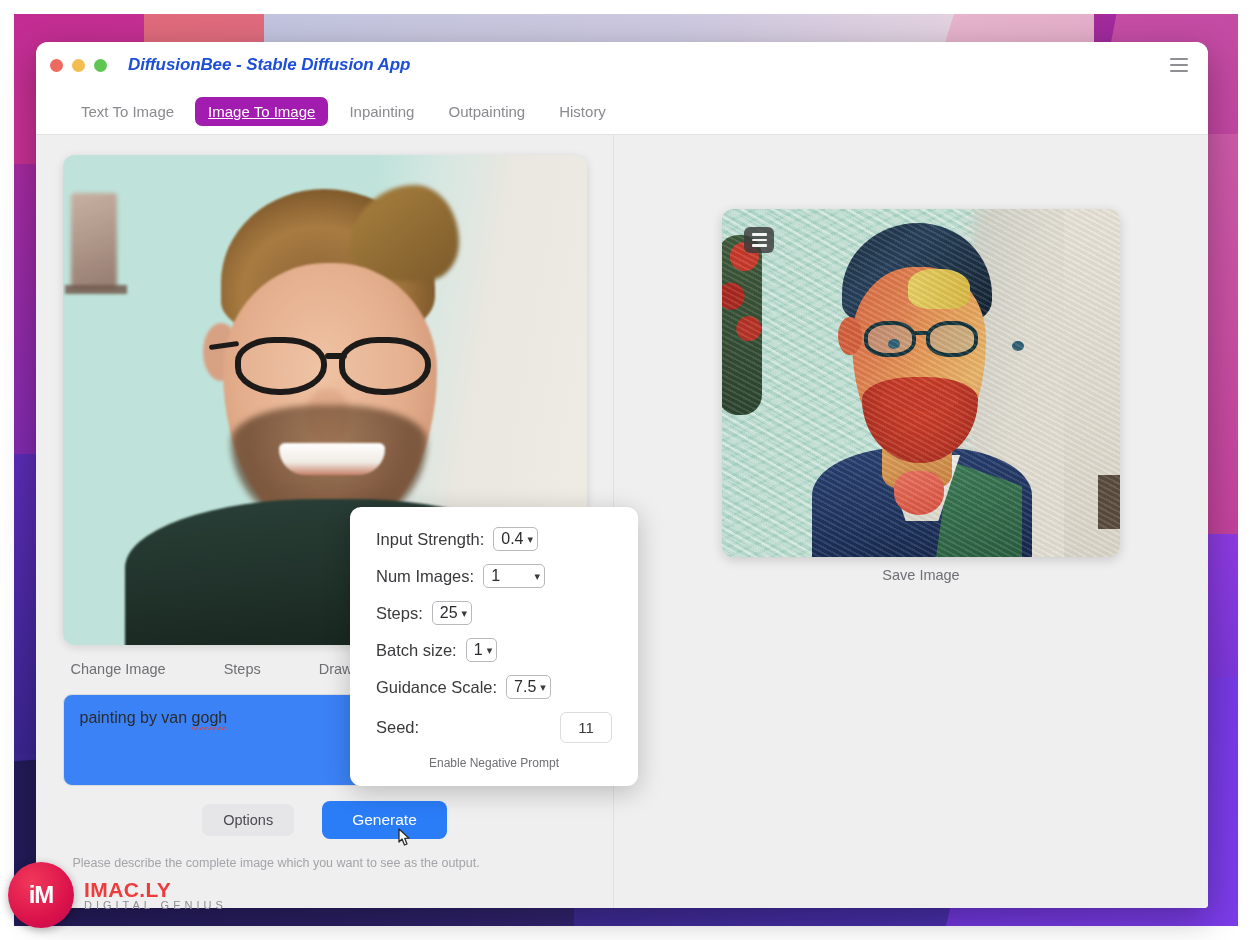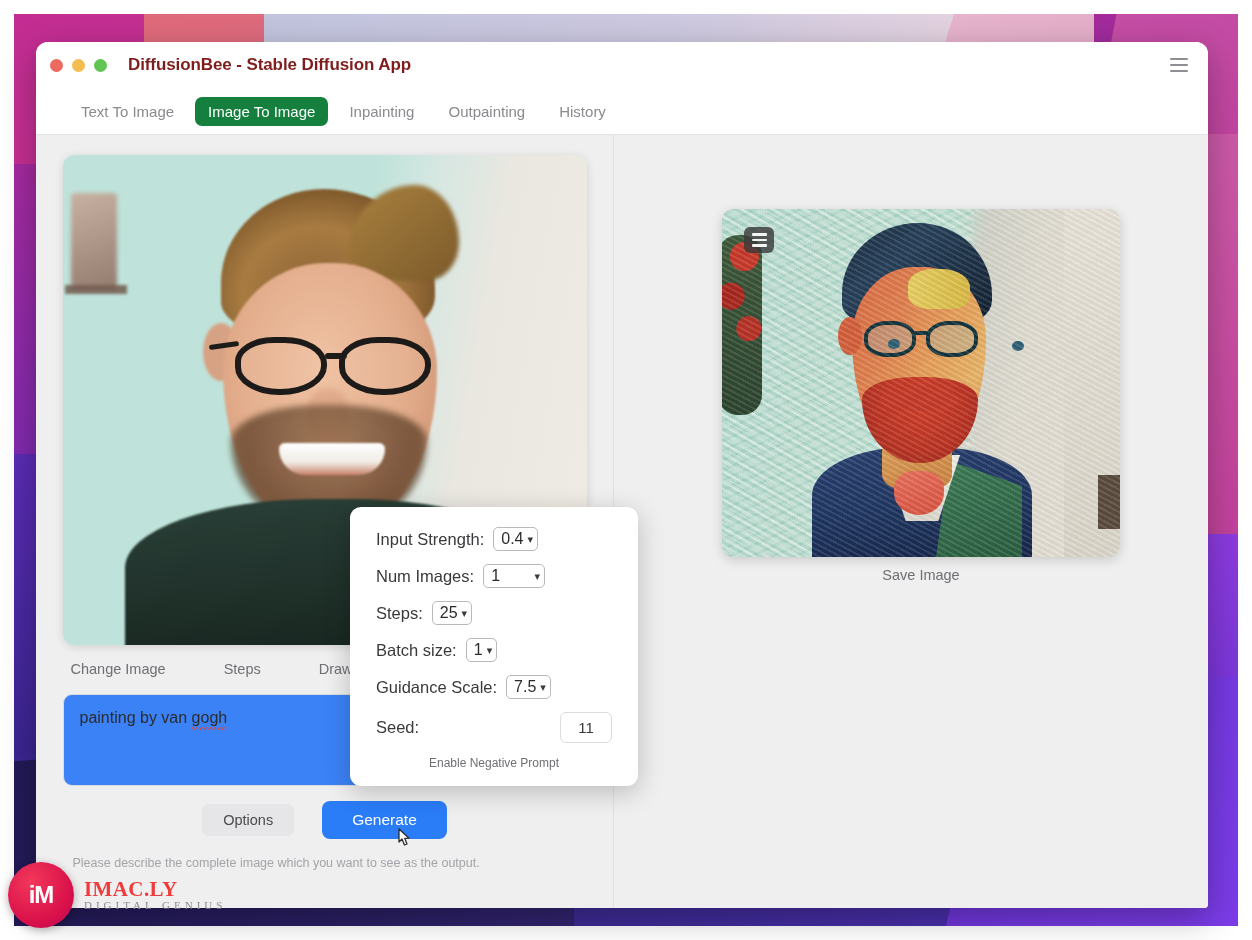--- a/index.html
+++ b/index.html
@@ -98,22 +98,23 @@
     position: relative;
   }
   .lights { display: flex; gap: 9px; align-items: center; }
   .light { width: 13px; height: 13px; border-radius: 50%; }
   .light.red    { background: #ec6a5f; }
   .light.yellow { background: #f4bd4f; }
   .light.green  { background: #61c554; }
   #window-title {
     margin-left: 21px;
     font-size: 17px; font-weight: bold;
-    color: #7f1d1d; letter-spacing: -0.1px;
+    color: #1d4ed8; letter-spacing: -0.1px;
     white-space: nowrap;
+    font-style: italic;
   }
   #titlebar-menu {
     position: absolute; right: 20px; top: 50%;
     transform: translateY(-50%);
     width: 18px; height: 14px;
     display: flex; flex-direction: column;
     justify-content: space-between;
     cursor: pointer;
   }
   #titlebar-menu span {
@@ -126,21 +127,21 @@
     display: flex; align-items: center;
     padding-left: 32px; gap: 8px;
     border-bottom: 1px solid #e3e3e5;
   }
   .tab {
     font-size: 15px; color: #8a8a8f;
     padding: 6px 13px; border-radius: 7px;
     white-space: nowrap; cursor: pointer;
   }
   .tab.active {
-    background: #15803d; color: #ffffff; font-weight: 500;
+    background: #a21caf; color: #ffffff; font-weight: 500; text-decoration: underline;
   }
   
   #app-body {
     flex: 1 1 auto; display: flex;
     background: #efeff0; min-height: 0;
     position: relative;
   }
   #left-pane {
     width: 578px; flex: 0 0 578px;
     position: relative;
@@ -487,21 +488,21 @@
     z-index: 120; display: flex; align-items: center;
   }
   #wm-badge {
     width: 66px; height: 66px; border-radius: 50%;
     background: radial-gradient(circle at 36% 30%, #f2385a, #d9104a 65%, #b60c56);
     display: flex; align-items: center; justify-content: center;
     color: #fff; font-weight: bold; font-size: 24px;
     letter-spacing: -1px;
     box-shadow: 0 2px 8px rgba(0,0,0,0.3);
   }
-  #wm-text { margin-left: 10px; font-family: Liberation Serif, serif; }
+  #wm-text { margin-left: 10px; }
   #wm-title {
     color: #ef3b3b; font-weight: bold; font-size: 21px;
     letter-spacing: .4px; line-height: 1;
   }
   #wm-sub {
     color: #8b8b93; font-size: 11px; letter-spacing: 4px;
     margin-top: 0; line-height: 1;
   }
 </style>
 </head>

